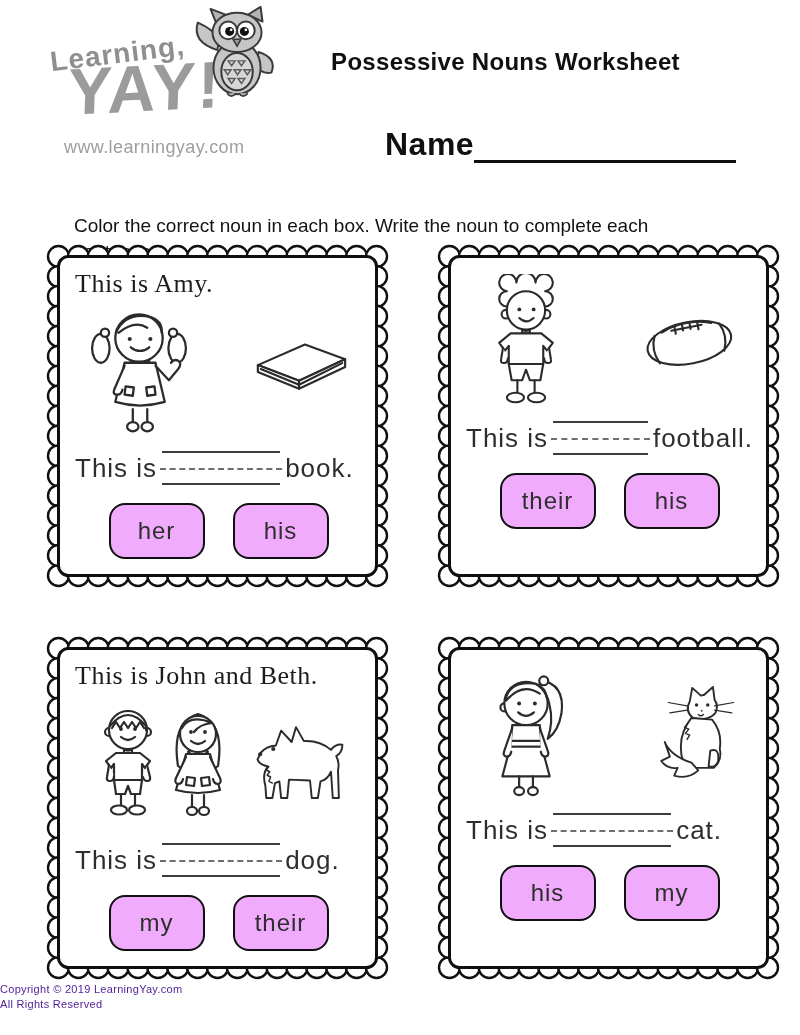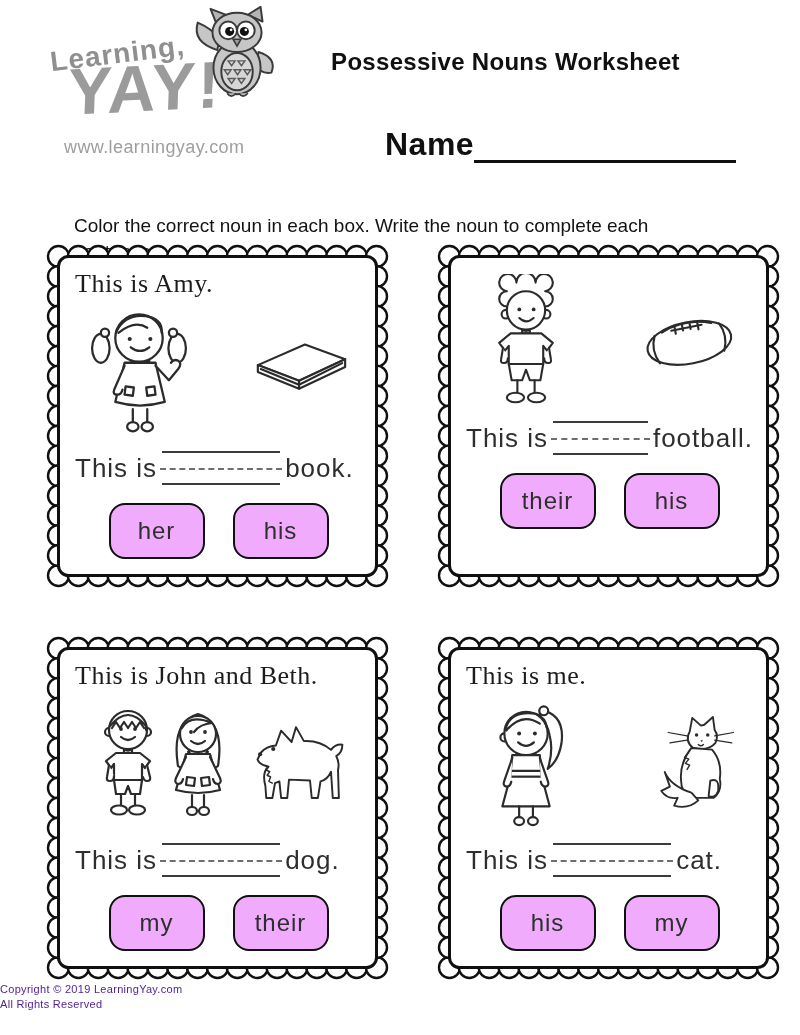--- a/index.html
+++ b/index.html
@@ -543,21 +543,20 @@
           <circle cx="332.5" cy="253.75" r="10.5" class="sc"></circle>
           <circle cx="14.5" cy="273.6875" r="10.5" class="sc"></circle>
           <circle cx="332.5" cy="273.6875" r="10.5" class="sc"></circle>
           <circle cx="14.5" cy="293.625" r="10.5" class="sc"></circle>
           <circle cx="332.5" cy="293.625" r="10.5" class="sc"></circle>
           <circle cx="14.5" cy="313.5625" r="10.5" class="sc"></circle>
           <circle cx="332.5" cy="313.5625" r="10.5" class="sc"></circle>
           <rect x="14.5" y="14.5" width="318" height="319" rx="10" class="screct"></rect>
         </svg>
       <div class="card-content">
-        <h2 class="card-heading">This is me.</h2>
         <div class="art-row">
           <svg width="100" height="130" viewBox="0 0 100 132">
             <g class="line-art">
               <path class="la-fill" d="M62,12 Q88,16 84,46 Q81,64 70,72 Q76,54 72,38 Q70,26 62,20 Z"></path>
               <circle class="la-fill" cx="66" cy="13" r="4.5"></circle>
               <circle class="la-fill" cx="26" cy="40" r="4"></circle>
               <circle class="la-fill" cx="48" cy="36" r="22"></circle>
               <path d="M27,32 Q32,12 58,16 Q68,20 69,30 M28,33 Q44,14 62,26"></path>
               <path d="M40,45 Q48,52 56,45"></path>
               <path d="M38,57 Q43,61 48,58 Q53,61 58,57"></path>

